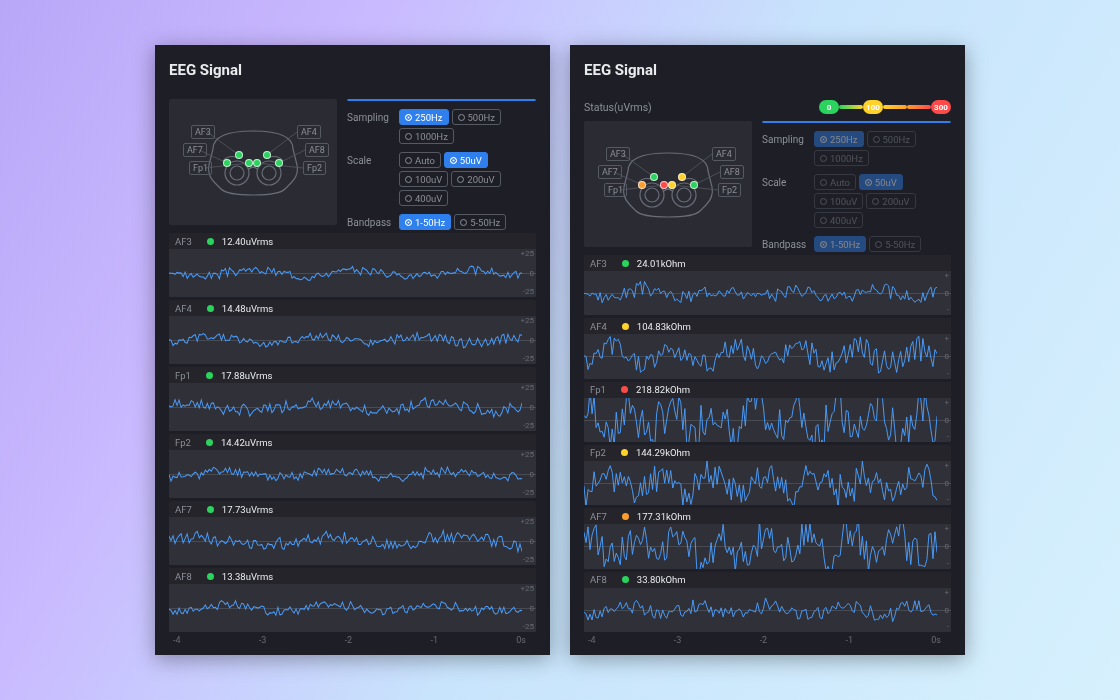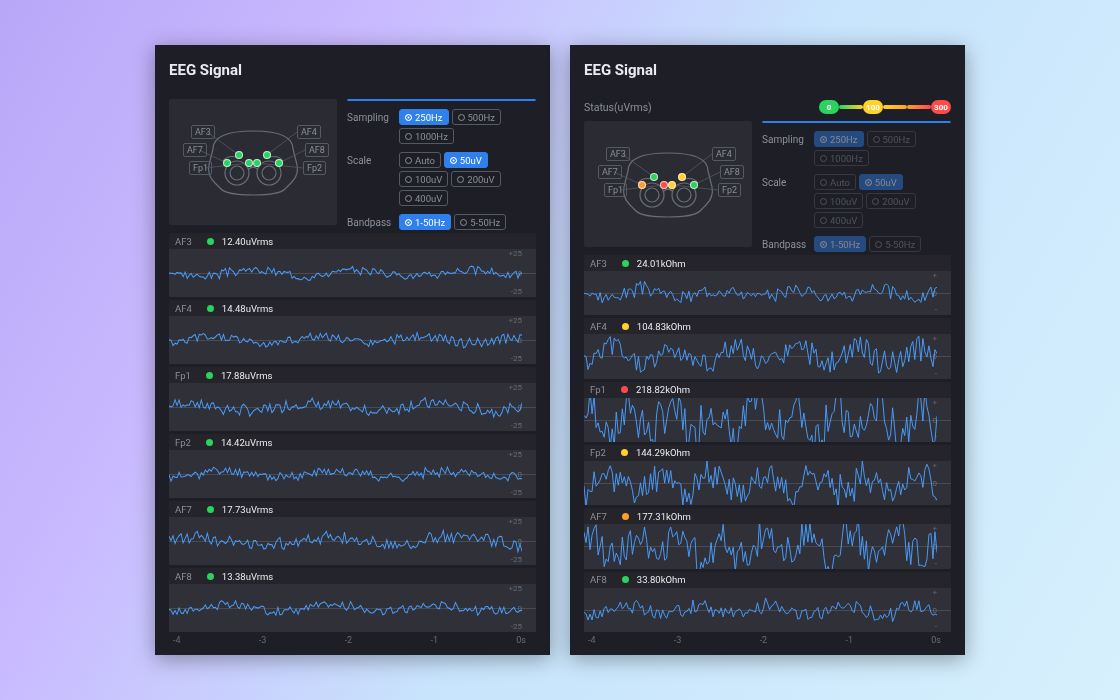--- a/index.html
+++ b/index.html
@@ -56,21 +56,21 @@
   .opt .r{width:7px;height:7px;border-radius:50%;border:1.2px solid currentColor;display:inline-block;}
   .opt.sel{background:var(--accent);border-color:var(--accent);color:#fff;}
   .opt.sel .r{background:#fff;border-color:#fff;box-shadow:inset 0 0 0 1.5px var(--accent);}
   .opt.dis{opacity:.45;cursor:default;}
   .charts{flex:1;display:flex;flex-direction:column;gap:3px;margin-top:8px;}
   .ch{position:relative;flex:1;background:var(--bg-chart);border-radius:1px;}
   .ch-head{position:absolute;top:0;left:0;right:0;height:16px;background:rgba(0,0,0,.25);display:flex;align-items:center;font-size:9.5px;padding:0 6px;gap:5px;}
   .ch-head .nm{color:var(--text-dim);}
   .ch-head .val{color:#e9ecef;}
   .ch-body{position:absolute;top:16px;bottom:0;left:0;right:14px;}
-  .ch-ylab{position:absolute;right:14px;font-size:8px;color:#676b74;}
+  .ch-ylab{position:absolute;right:2px;font-size:8px;color:#676b74;}
   .ch svg{width:100%;height:100%;display:block;}
   .ch .hl{position:absolute;left:0;right:0;border-top:1px solid rgba(120,125,135,.35);}
   .xaxis{display:flex;justify-content:space-between;font-size:9px;color:#676b74;padding:3px 10px 0 4px;}
   .sensor{position:absolute;width:8px;height:8px;border-radius:50%;border:1.5px solid rgba(255,255,255,.7);}
   .sensor.g{background:var(--green);} .sensor.r{background:var(--red);}
   .sensor.o{background:var(--orange);} .sensor.y{background:var(--yellow);}
   .headset-svg{position:absolute;left:50%;top:50%;transform:translate(-50%,-50%);}
 </style>
 </head>
 <body>

